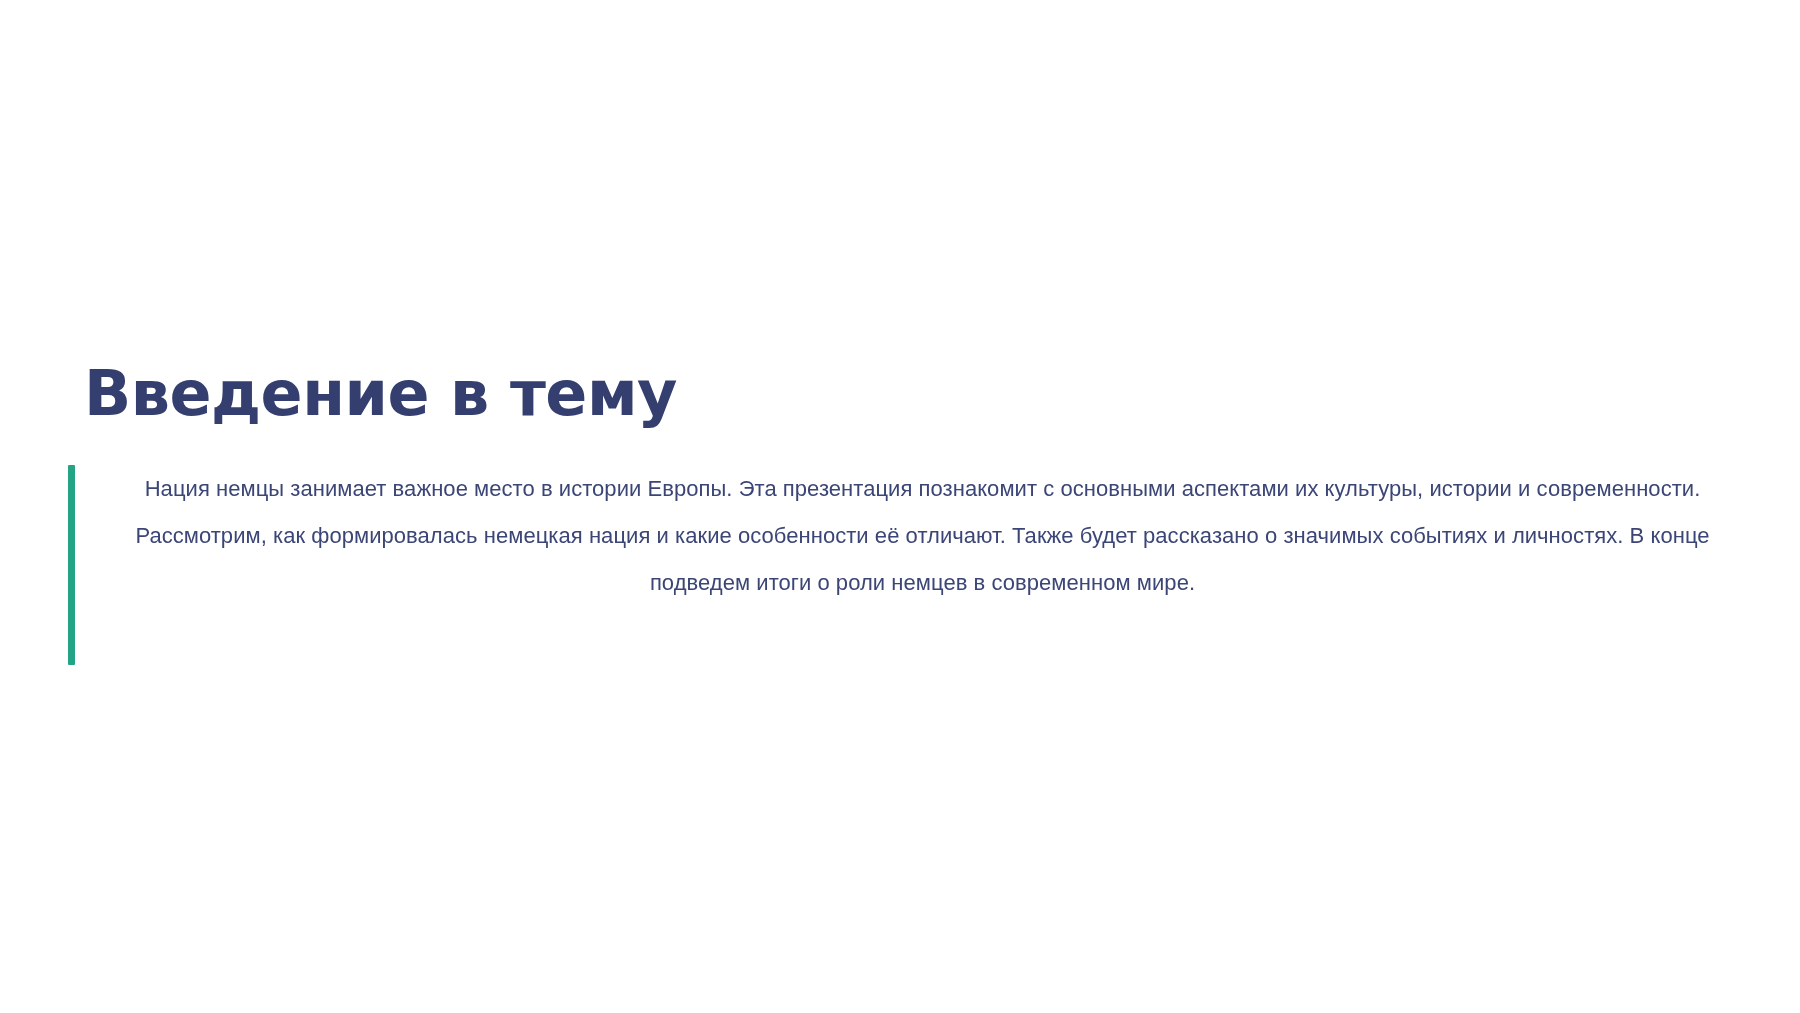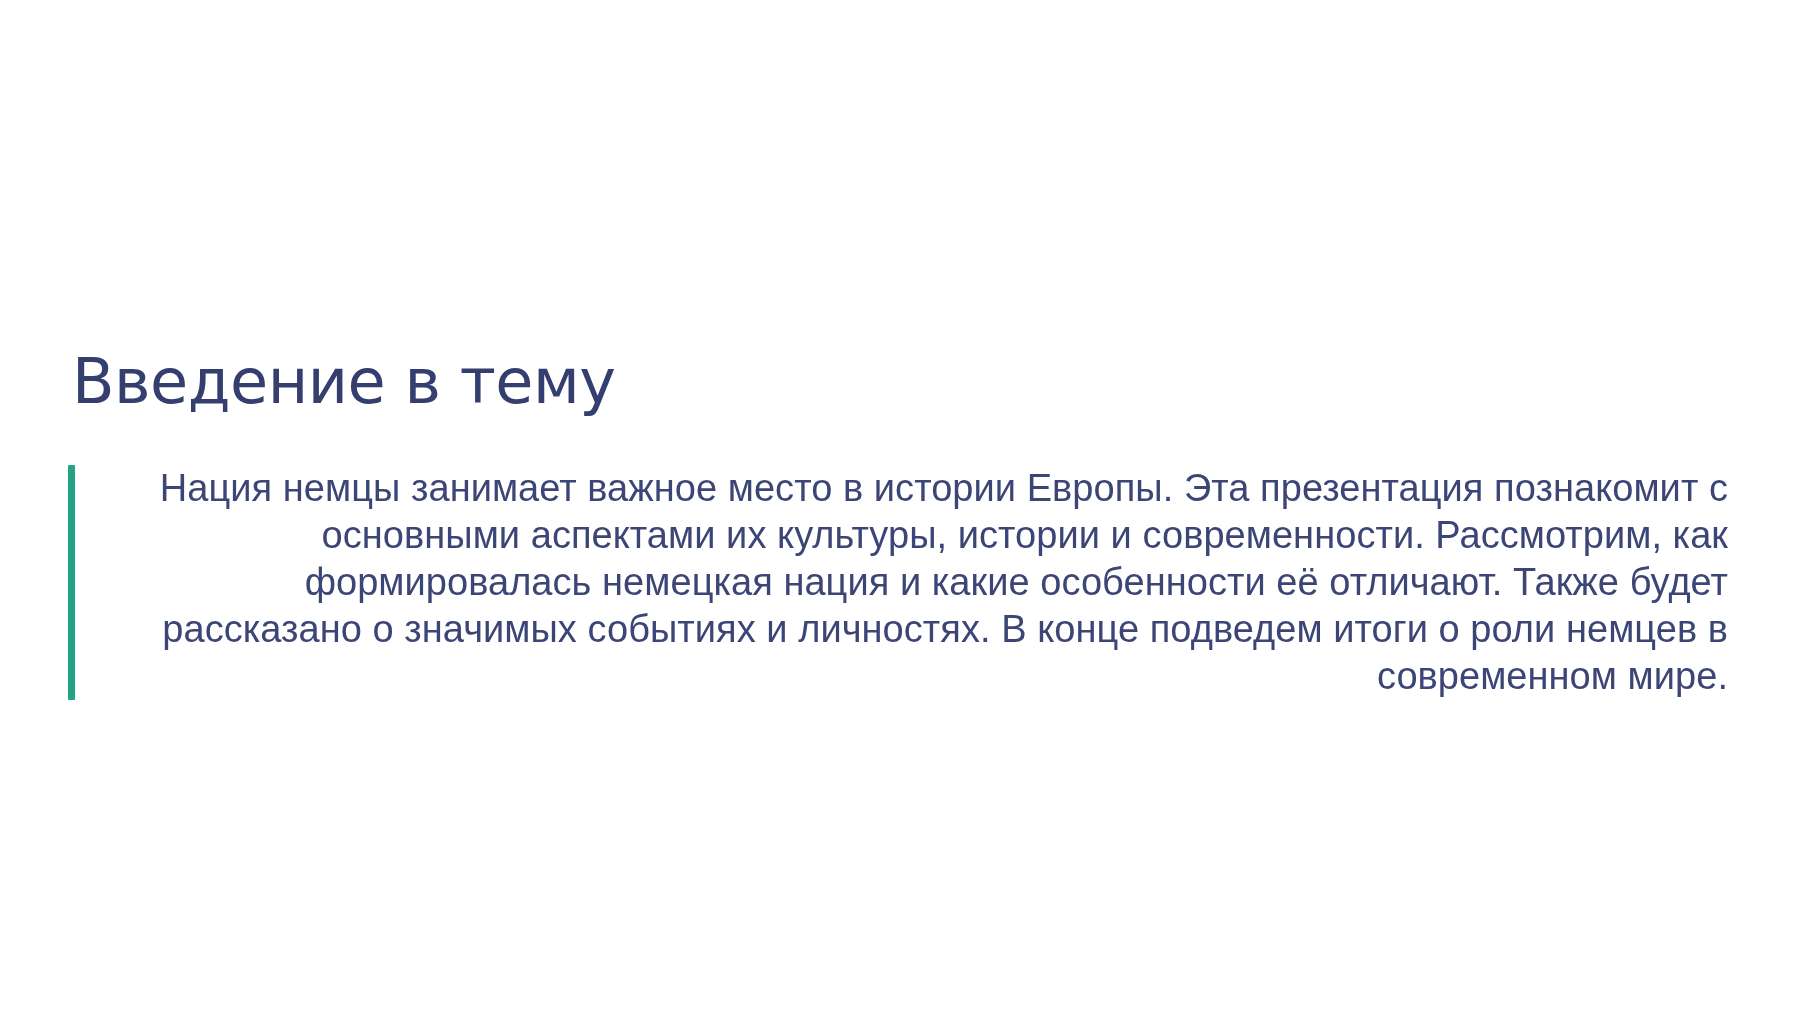--- a/index.html
+++ b/index.html
@@ -29,25 +29,25 @@
     top: 0;
     width: 1800px;
     height: 1013px;
   }
 
   
   .slide-title {
     position: absolute;
     left: 72px;
     top: 349px;
-    margin: 0;
+    margin: 12px;
     font-family: "DejaVu Sans", "Liberation Sans", sans-serif;
     font-size: 62px;
     line-height: 1.08;
-    font-weight: 400;
+    font-weight: 700;
     letter-spacing: -0.5px;
     color: #353f6f;
     white-space: nowrap;
   }
 
   
   .body-block {
     position: absolute;
     left: 68px;
     top: 465px;
@@ -62,25 +62,25 @@
     min-height: 200px;
     background: #23a585;
     border-radius: 1px;
   }
 
   .body-text {
     flex: 1 1 auto;
     margin: 0;
     padding: 0 0 0 42px;
     font-family: "Liberation Sans", "DejaVu Sans", sans-serif;
-    font-size: 38px;
+    font-size: 22px;
     line-height: 47px;
     font-weight: 400;
     color: #3b4576;
-    text-align: right;
+    text-align: center;
     letter-spacing: 0.05px;
   }
 </style>
 </head>
 <body>
 
 <div class="slide">
   <div class="slide-content">
 
     <h1 class="slide-title">Введение в тему</h1>

